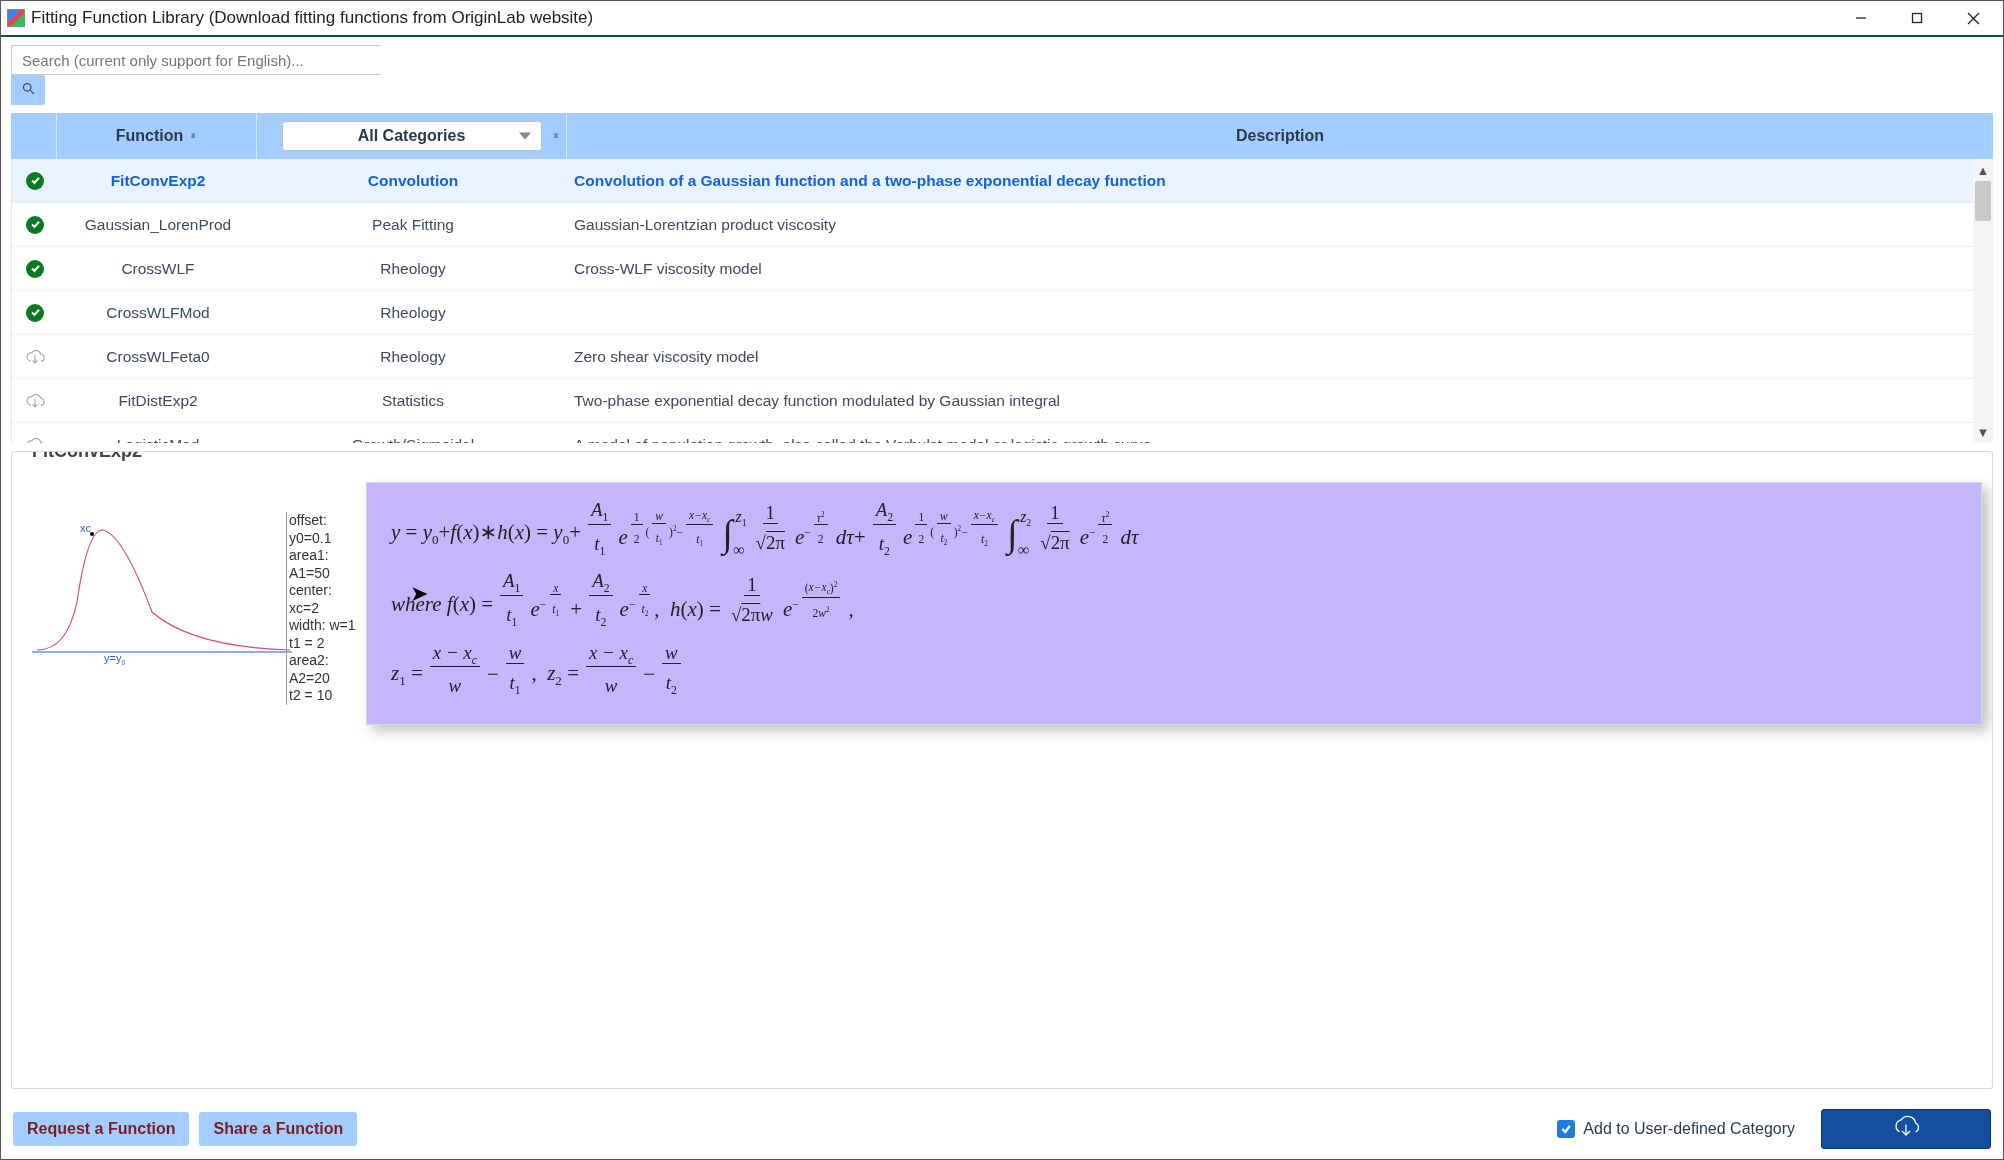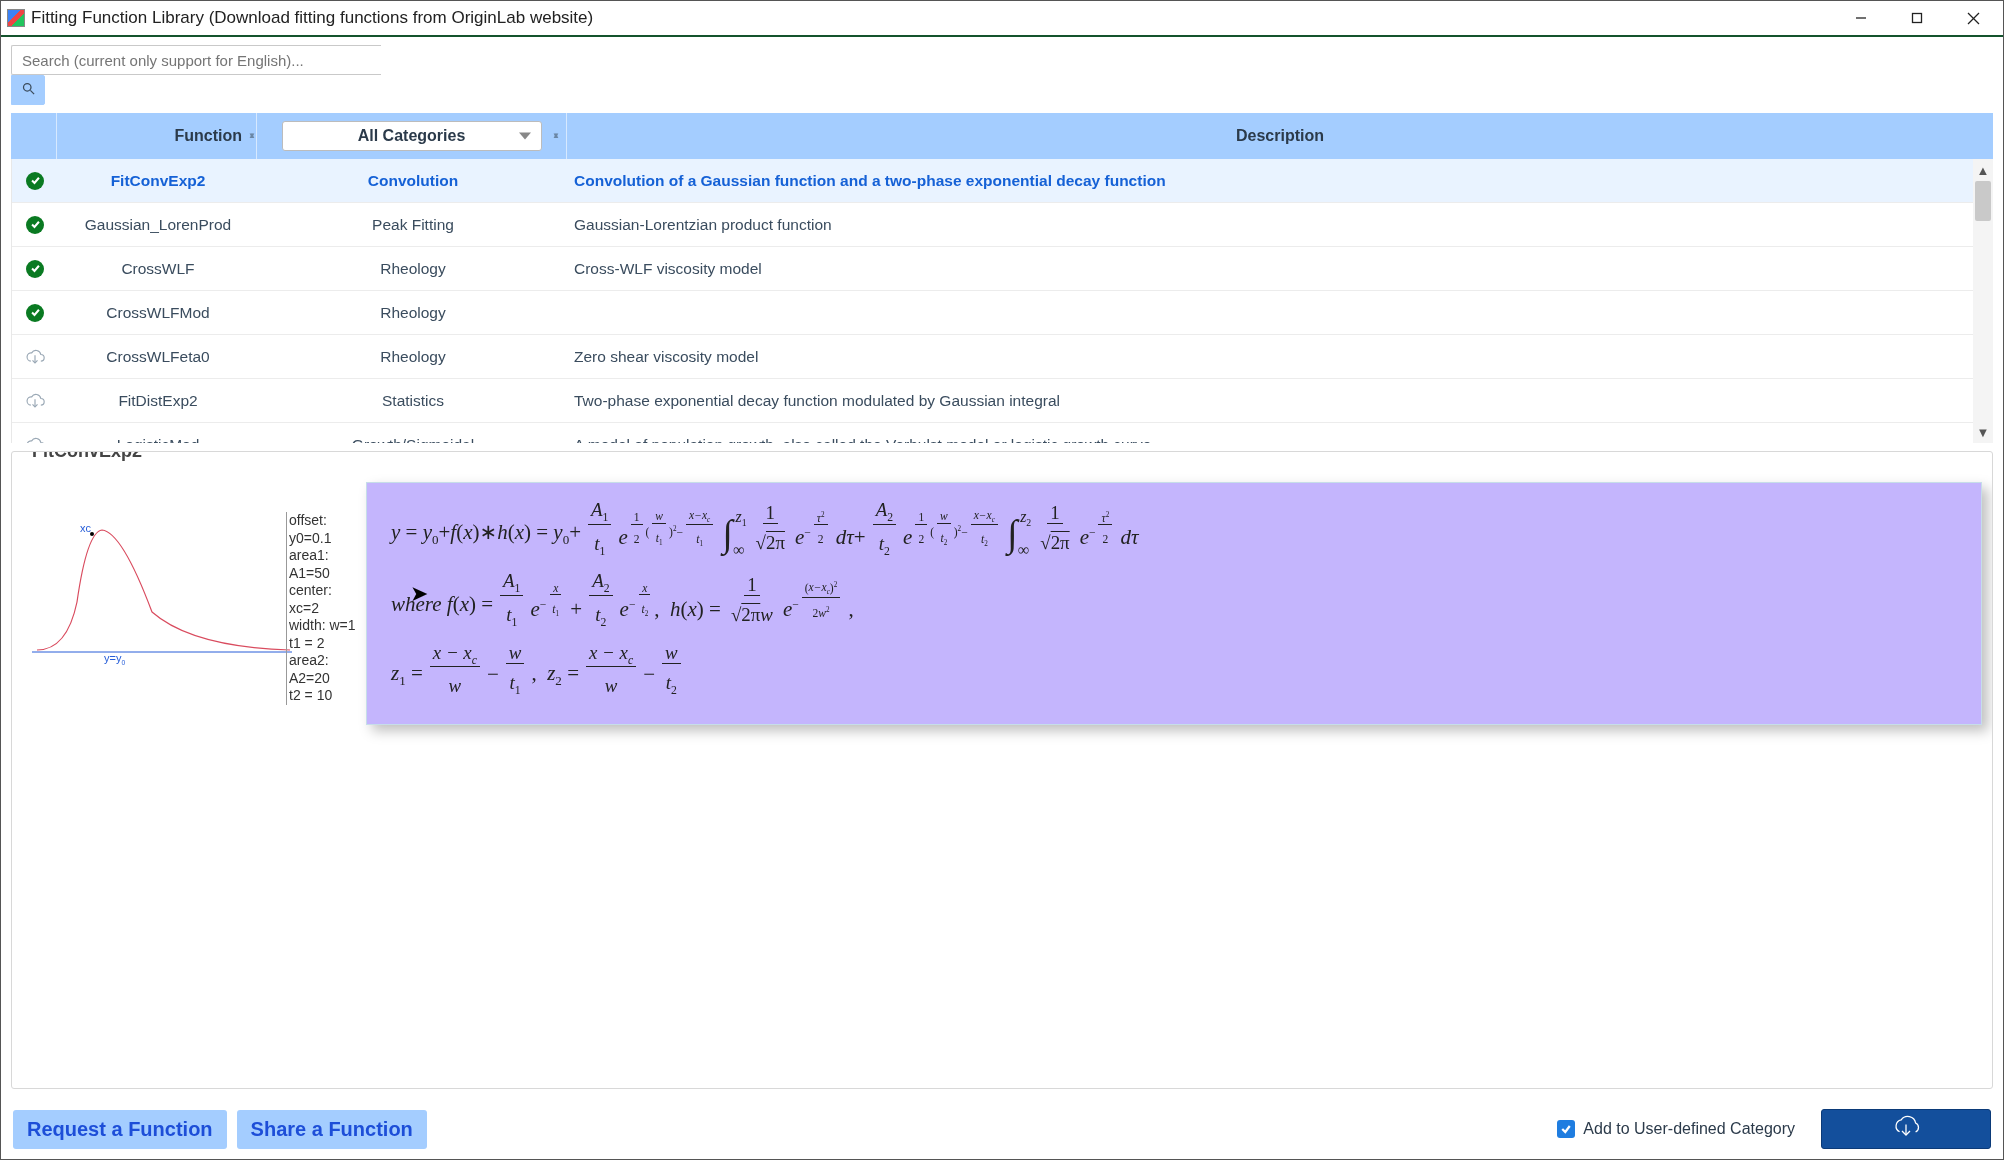--- a/index.html
+++ b/index.html
@@ -61,21 +61,21 @@
 
   .table-wrap { position: relative; }
   .thead {
     display: flex;
     background: #a4cdff;
     height: 46px;
     align-items: center;
   }
   .th { display: flex; align-items: center; justify-content: center; height: 100%; color: #2b3a4a; font-weight: bold; font-size: 16px; border-right: 1px solid #d7e9ff; position: relative; }
   .th.status { width: 46px; }
-  .th.func { width: 200px; justify-content: flex-end; }
+  .th.func { width: 200px; }
   .th.cat { width: 310px; border-right: 1px solid #d7e9ff; }
   .th.desc { flex: 1; border-right: none; }
   .sort-icon { margin-left: 6px; display: inline-flex; flex-direction: column; line-height: 0; }
   .sort-icon span { font-size: 8px; color: #6b87a5; }
 
   .cat-select {
     background: #fff;
     border: 1px solid #bcbcbc;
     border-radius: 3px;
     height: 30px;
@@ -165,23 +165,23 @@
   .footer {
     display: flex; align-items: center;
     padding: 10px 12px;
     gap: 10px;
   }
   .footer-btn {
     background: #a4cdff;
     border: none;
     border-radius: 3px;
     padding: 8px 14px;
-    font-size: 20px;
+    font-size: 16px;
     font-weight: bold;
-    color: #1d4ed8;
+    color: #7f1d1d;
   }
   .footer-spacer { flex: 1; }
   .chk-wrap { display: flex; align-items: center; gap: 8px; margin-right: 16px; }
   .chk {
     width: 18px; height: 18px; background: #1f7de0; border-radius: 3px;
     display:flex;align-items:center;justify-content:center;
   }
   .chk svg { width:12px; height:12px; stroke:#fff; stroke-width:3; fill:none;}
   .chk-label { font-size: 16px; color: #2b3a4a; }
   .download-btn {
@@ -280,21 +280,21 @@
           <div class="tr">
             <div class="td status">
               <div class="installed-icon">
                 <svg viewBox="0 0 16 16">
                   <polyline points="3,8 6.5,11.5 13,4"></polyline>
                 </svg>
               </div>
             </div>
             <div class="td func">Gaussian_LorenProd</div>
             <div class="td cat">Peak Fitting</div>
-            <div class="td desc">Gaussian-Lorentzian product function</div>
+            <div class="td desc">Gaussian-Lorentzian product viscosity</div>
           </div>
           <div class="tr">
             <div class="td status">
               <div class="installed-icon">
                 <svg viewBox="0 0 16 16">
                   <polyline points="3,8 6.5,11.5 13,4"></polyline>
                 </svg>
               </div>
             </div>
             <div class="td func">CrossWLF</div>

